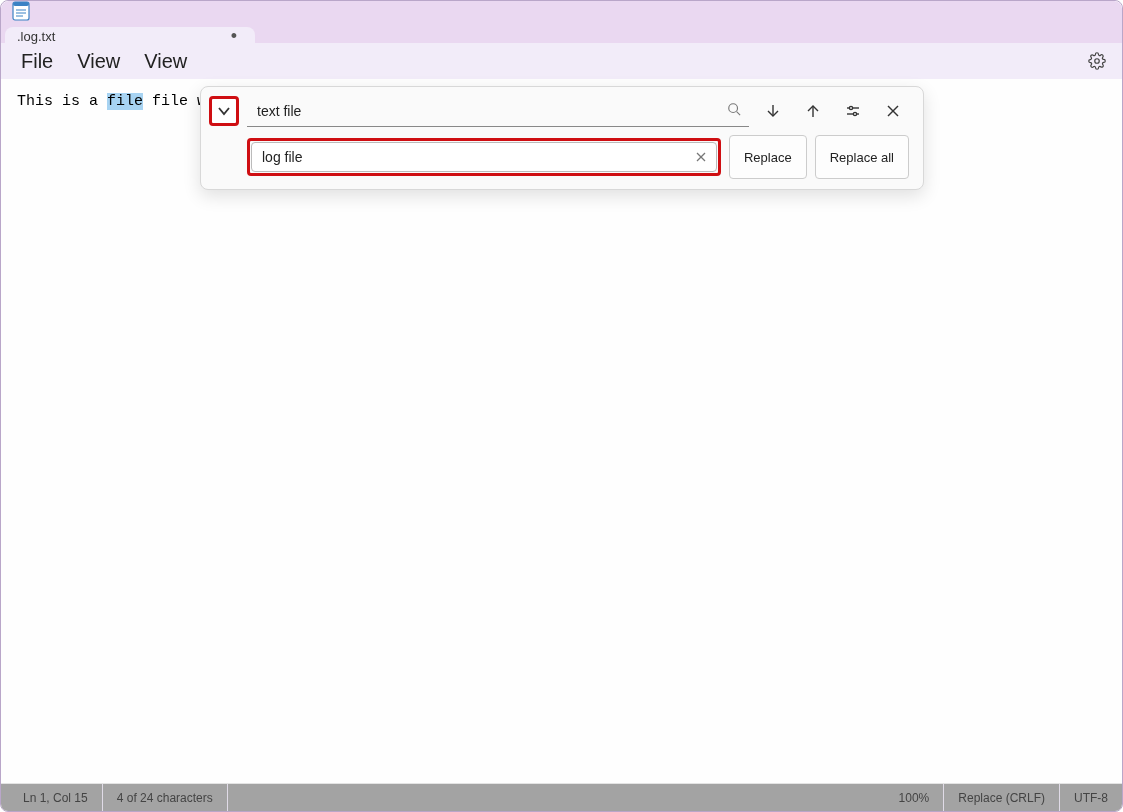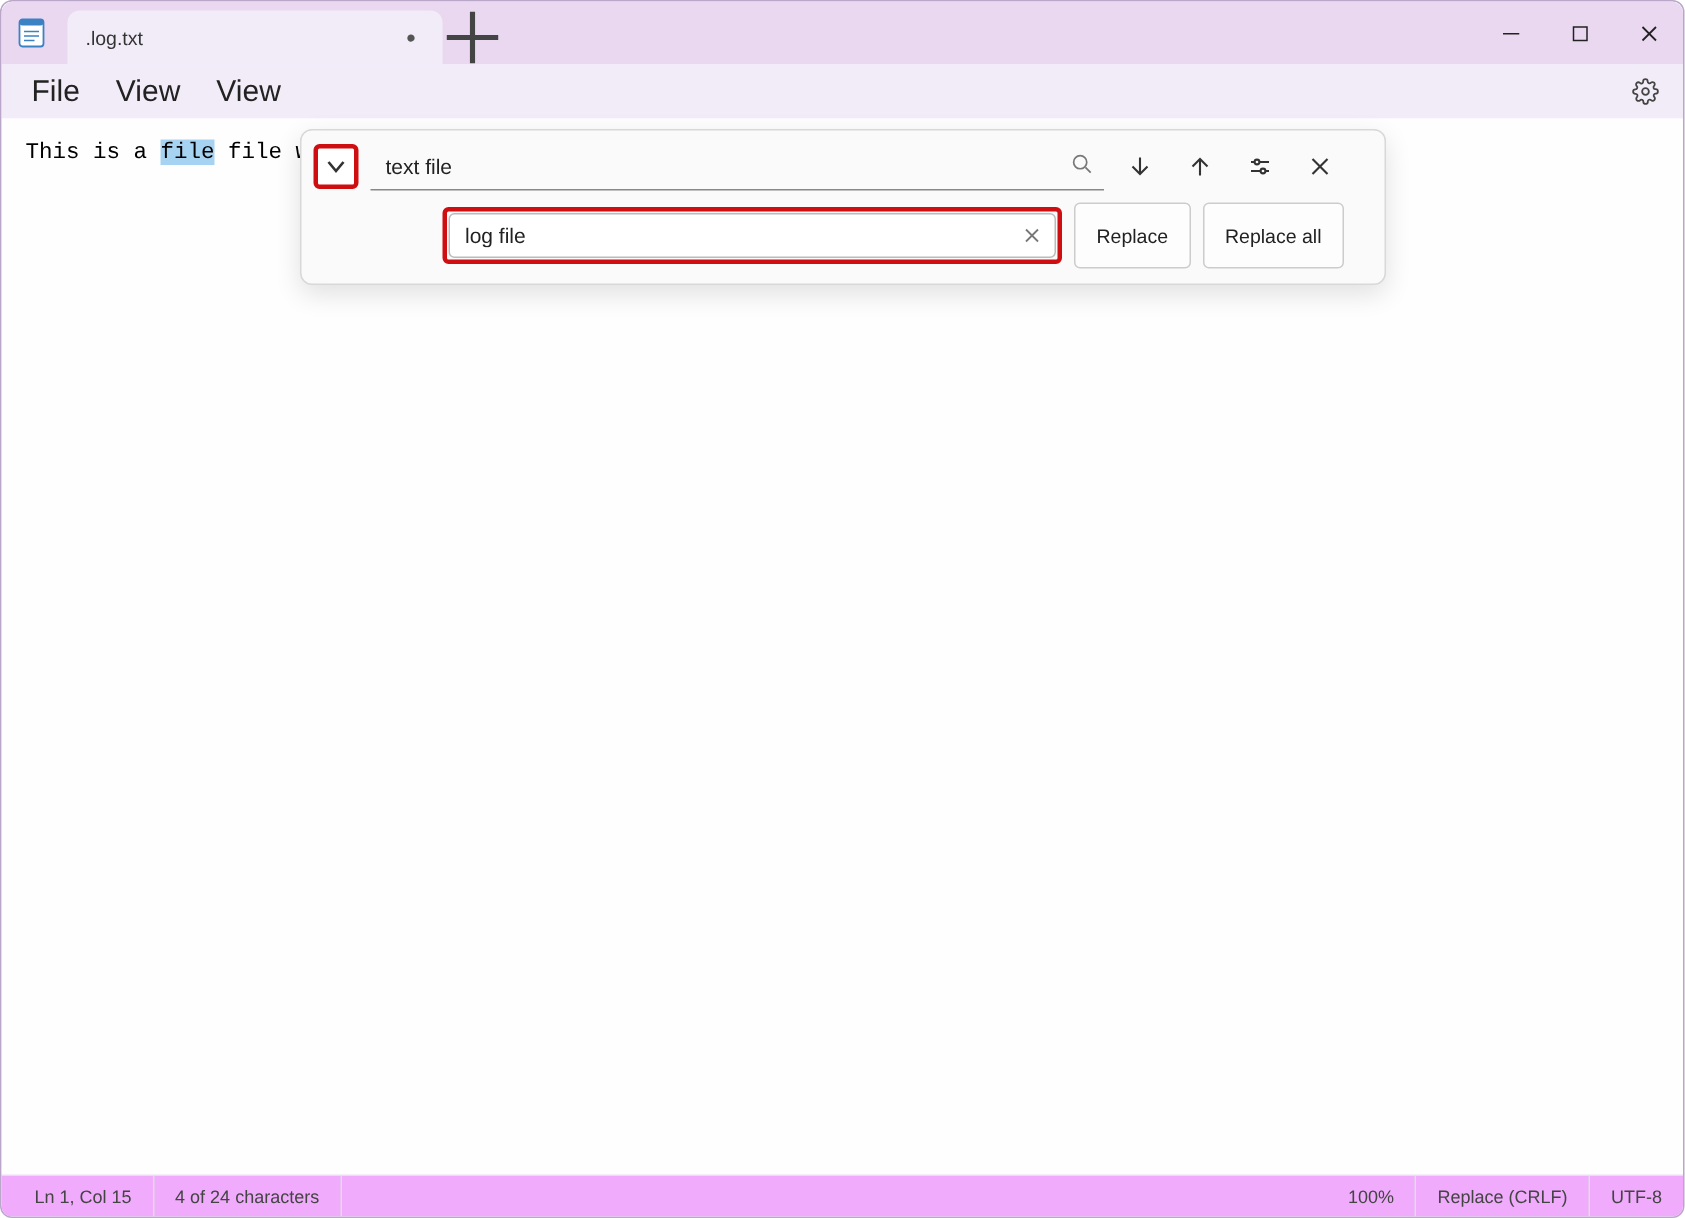--- a/index.html
+++ b/index.html
@@ -1,20 +1,20 @@
 <!DOCTYPE html>
 <html><head>
 <meta charset="utf-8">
 <style>
   * { box-sizing: border-box; margin: 0; padding: 0; }
   html, body { width: 1123px; height: 812px; overflow: hidden; font-family: "Segoe UI", Arial, sans-serif; }
   body { display: flex; flex-direction: column; background: #fff; border: 1px solid #b9a6c9; border-radius: 8px; }
 
   
-  .titlebar { height: 42px; background: #ead8f1; display: flex; align-items: stretch; border-radius: 8px 8px 0 0; }
+  .titlebar { height: 42px; background: #ead8f1; display: flex; align-items: stretch; border-radius: 8px 8px 0 0; flex-direction: column; }
   .app-icon { width: 40px; display: flex; align-items: center; justify-content: center; }
   .app-icon svg { width: 18px; height: 20px; }
   .tab { width: 250px; background: #f2ecf9; border-radius: 8px 8px 0 0; display: flex; align-items: center; padding: 0 12px; margin-top: 6px; margin-left: 4px; font-size: 13px; color: #333; position: relative; }
   .tab .tab-title { flex: 1; }
   .tab .tab-close { width: 18px; height: 18px; display:flex; align-items:center; justify-content:center; color:#555; font-size: 18px; }
   .newtab { width: 40px; display:flex; align-items:center; justify-content:center; color:#444; font-size:18px; margin-top:6px; }
   .tb-spacer { flex:1; }
   .winbtn { width: 46px; display:flex; align-items:center; justify-content:center; color:#222; }
   .winbtn svg { width:11px; height:11px; }
 
@@ -24,40 +24,40 @@
   .menubar .spacer { flex:1; }
   .gear { width:34px; height:34px; display:flex; align-items:center; justify-content:center; color:#444; }
   .gear svg { width:18px; height:18px; }
 
   
   .editor { flex:1; background:#fefefe; position:relative; font-family: Consolas, "Courier New", monospace; font-size:15px; color:#000; padding: 12px 16px; line-height: 1.4; }
   .editor .line { white-space: pre; }
   .editor .hl { background:#a7d3f2; }
 
   
-  .panel { position:absolute; top:86px; left:200px; width:724px; background:#fafafa; border:1px solid #d8d8d8; border-radius:8px; box-shadow: 0 6px 18px rgba(0,0,0,0.12); padding: 8px 27px 10px 8px; display:flex; flex-direction:column; gap:8px; }
+  .panel { position:absolute; top:86px; left:200px; width:724px; background:#fafafa; border:1px solid #d8d8d8; border-radius:8px; box-shadow: 0 6px 18px rgba(0,0,0,0.12); padding: 8px 14px 10px 8px; display:flex; flex-direction:column; gap:8px; }
   .panel-row { display:flex; align-items:center; gap:8px; }
   .toggle-box { width:30px; height:30px; border:3px solid #cf0e12; border-radius:4px; display:flex; align-items:center; justify-content:center; background:#fff; color:#333; flex-shrink:0; }
   .toggle-box svg { width:14px; height:14px; }
   .find-field { flex:1; height:32px; border:none; border-bottom:1px solid #888; background:transparent; padding:0 30px 0 10px; font-size:14px; color:#222; outline:none; position:relative; }
   .find-wrap { flex:1; position:relative; display:flex; align-items:center; }
   .find-wrap .mag { position:absolute; right:8px; color:#777; }
   .find-wrap .mag svg { width:14px; height:14px; }
   .iconbtn { width:32px; height:32px; display:flex; align-items:center; justify-content:center; color:#333; border-radius:4px; flex-shrink:0; }
   .iconbtn svg { width:16px; height:16px; }
-  .replace-outline { border:3px solid #cf0e12; border-radius:4px; padding:1px; flex:1; display:flex;margin-left:48px; }
+  .replace-outline { border:3px solid #cf0e12; border-radius:4px; padding:1px; flex:1; display:flex; }
   .replace-field-wrap { flex:1; height:30px; border:1px solid #bbb; border-radius:4px; background:#fff; display:flex; align-items:center; padding:0 6px 0 10px; }
   .replace-field { flex:1; border:none; outline:none; font-size:14px; color:#222; background:transparent; }
   .clear-x { color:#777; width:18px; height:18px; display:flex; align-items:center; justify-content:center; }
   .clear-x svg { width:12px; height:12px; }
   .btn { height:44px; padding:0 14px; border:1px solid #ccc; border-radius:4px; background:#fdfdfd; font-size:13px; color:#222; display:flex; align-items:center; justify-content:center; cursor:default; flex-shrink:0; }
   .row2-indent { width:30px; flex-shrink:0; }
 
   
-  .statusbar { height:28px; border-top:1px solid #e3e3e3; background:#f0abfc; display:flex; align-items:center; font-size:12px; color:#444; }
+  .statusbar { height:28px; border-top:1px solid #e3e3e3; background:#a3a3a3; display:flex; align-items:center; font-size:12px; color:#444; }
   .status-seg { padding:0 14px; height:100%; display:flex; align-items:center; border-right:1px solid #e0dbe7; }
   .status-seg.first { padding-left:22px; }
   .status-spacer { flex:1; }
   .status-seg.noborder { border-right:none; }
 </style>
 </head>
 <body>
 
 <div class="titlebar">
   <div class="app-icon">

